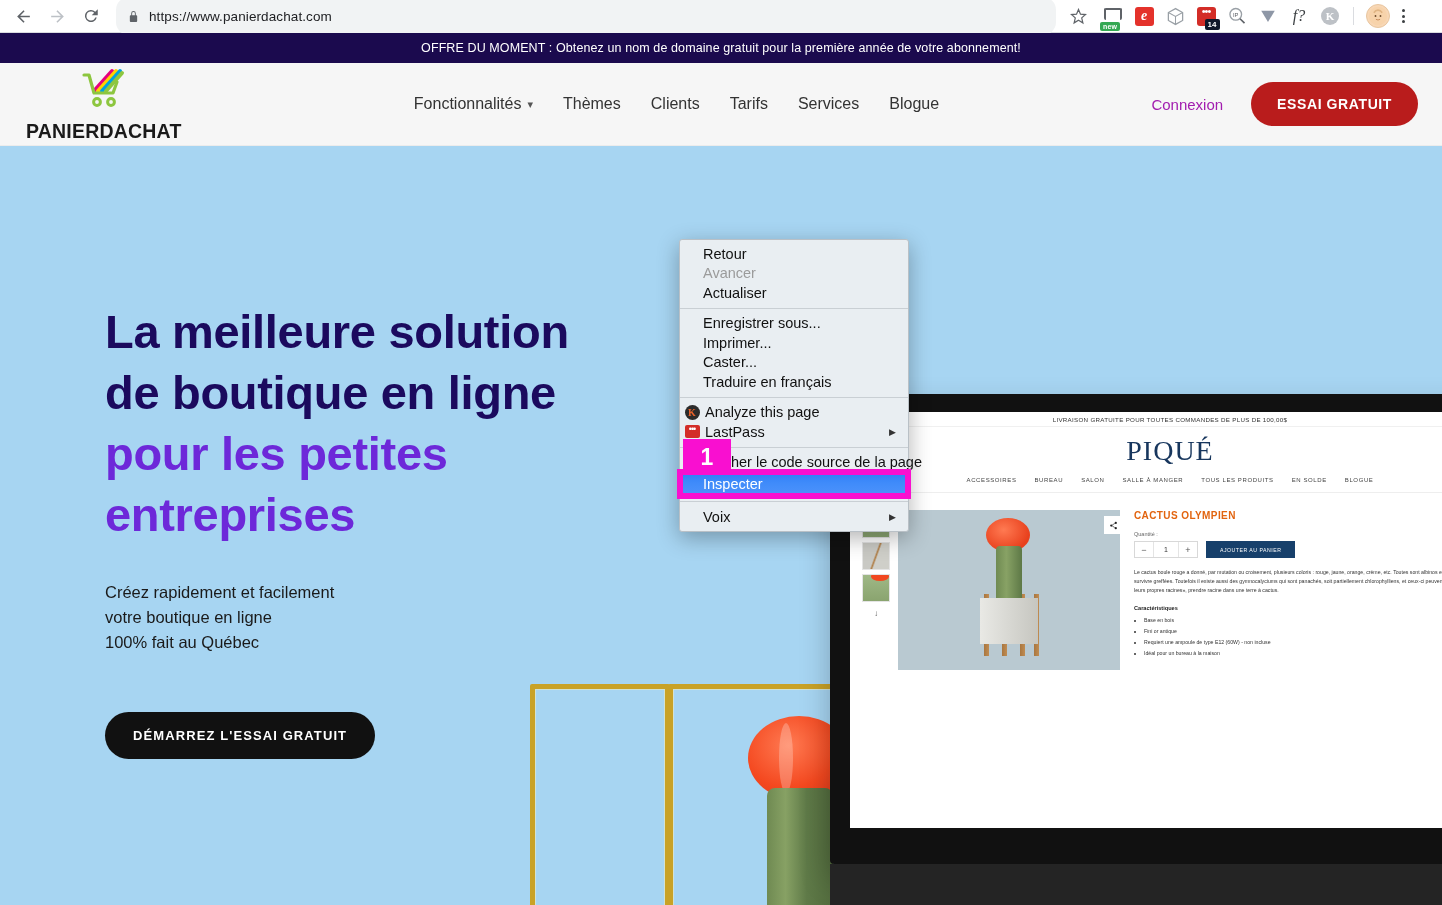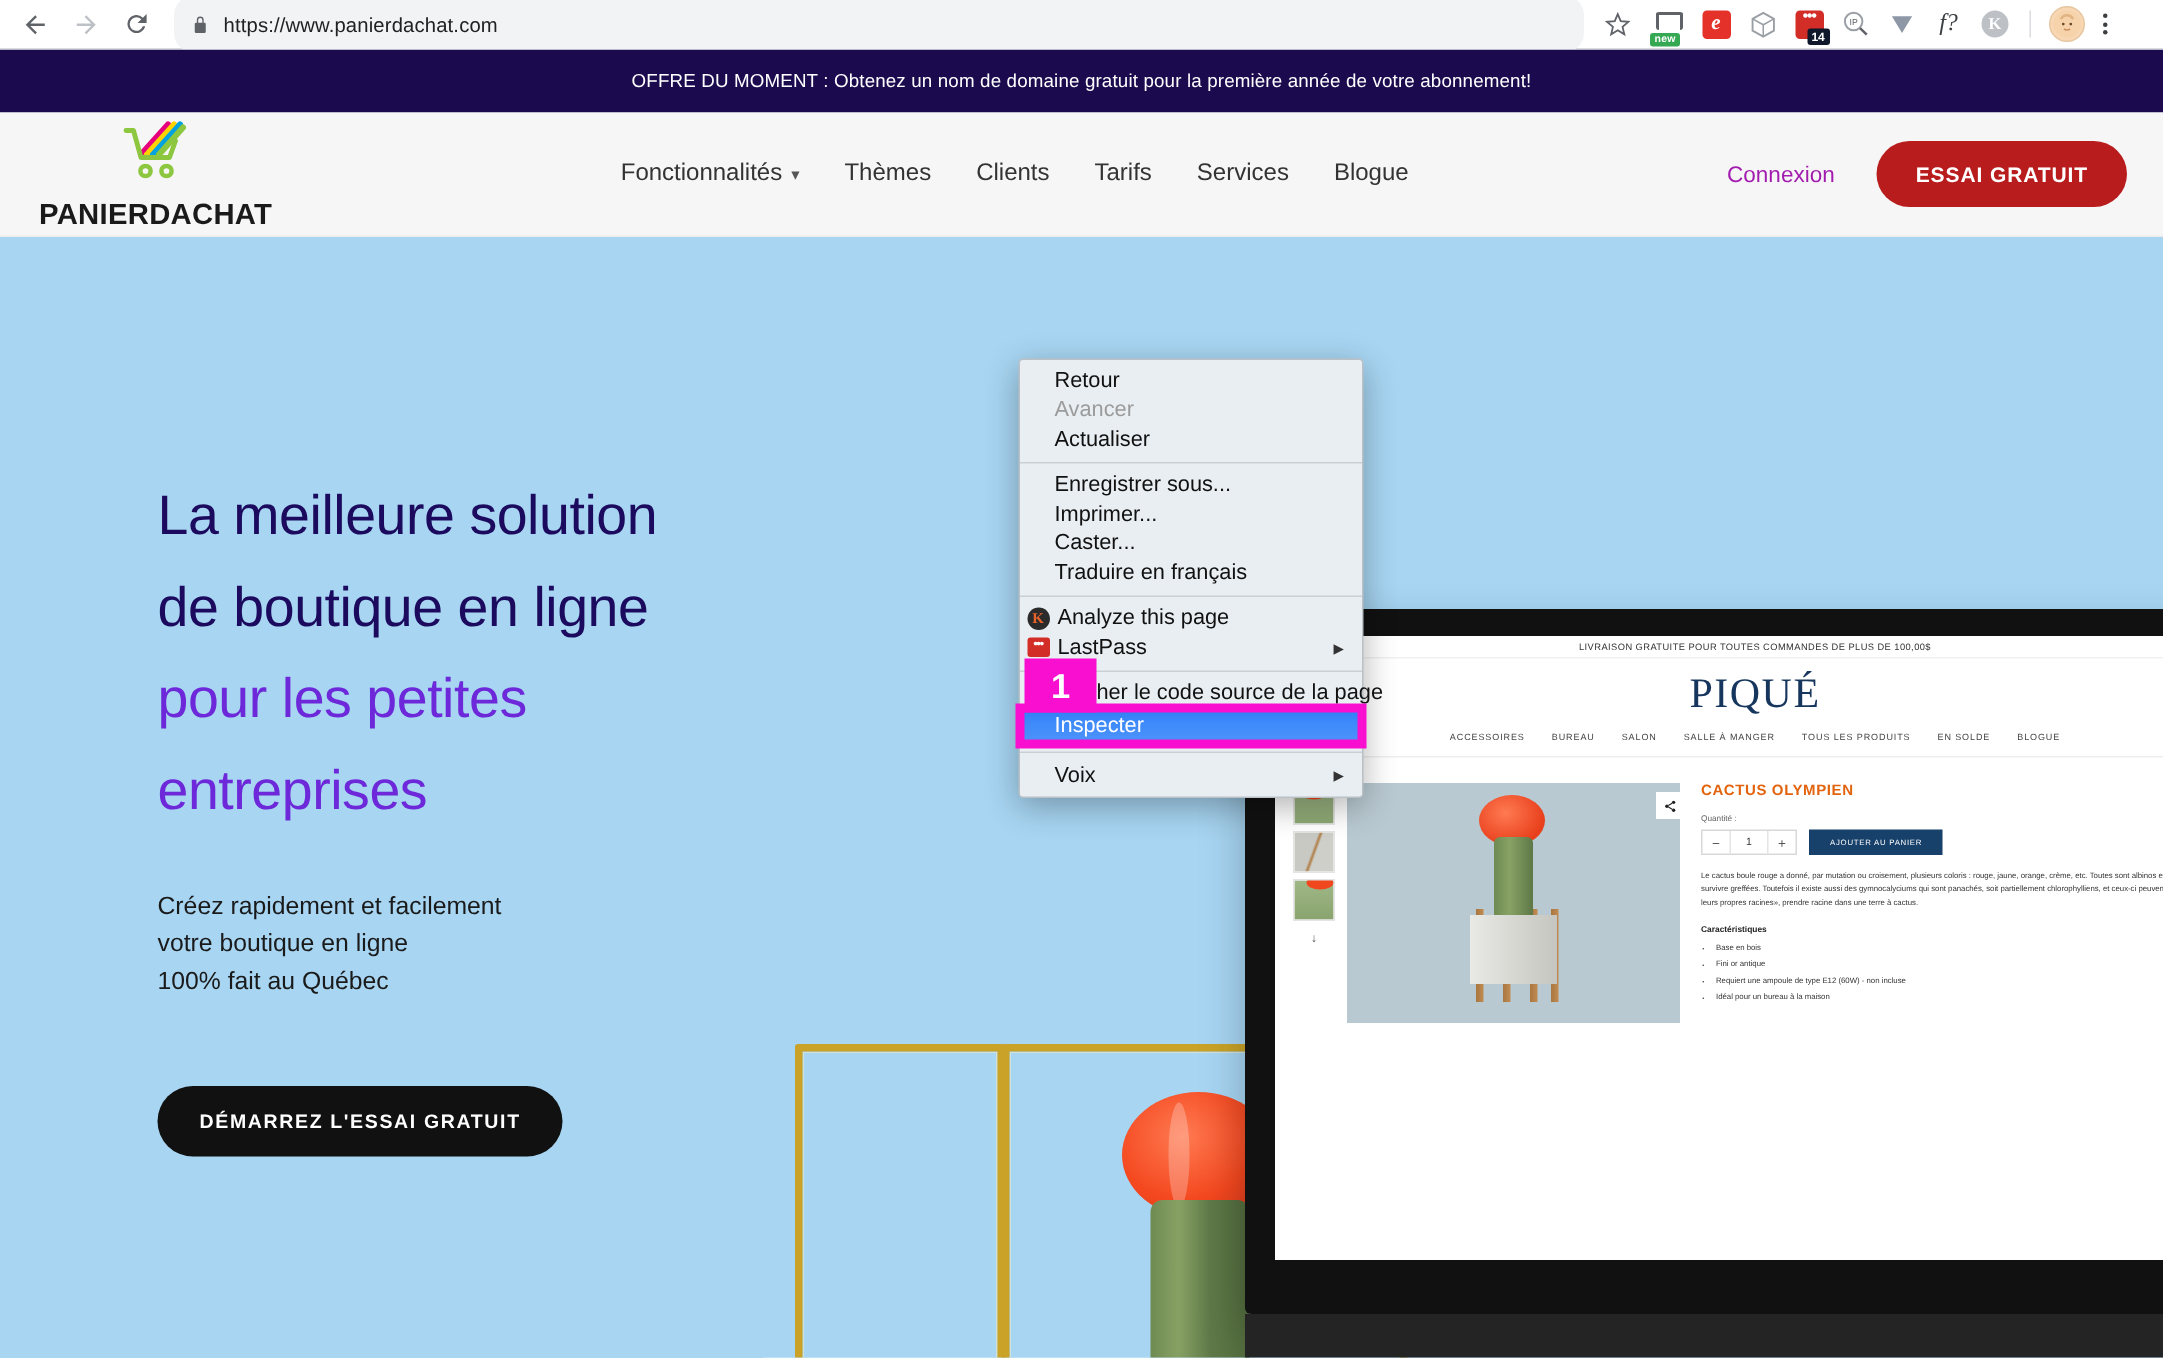--- a/index.html
+++ b/index.html
@@ -86,21 +86,21 @@
   .menu-dots {
     width: 26px; margin-right: 6px; display: flex; flex-direction: column;
     align-items: center; gap: 2.5px;
   }
   .menu-dots i { width: 3px; height: 3px; border-radius: 50%; background: #3c4043; display:block; }
 
   
   .page { position: absolute; left: 0; top: 33px; width: 1442px; height: 872px; overflow: hidden; }
 
   .promo-bar {
-    height: 42px; background: #1b0a4e;
+    height: 30px; background: #1b0a4e;
     display: flex; align-items: center; justify-content: center;
     color: #ffffff; font-size: 12.5px; letter-spacing: .1px;
   }
 
   .site-header {
     height: 83px; background: #f6f6f6; display: flex; align-items: center;
     padding: 0 24px 0 24px; border-bottom: 1px solid #ececec;
   }
   .logo-wrap { display: flex; align-items: center; gap: 10px; margin-left: 2px; flex-direction: column; }
   .logo-mark { width: 46px; height: 44px; position: relative; }
@@ -118,21 +118,21 @@
   .cta-pill {
     background: #b91c1c; color: #ffffff; border-radius: 24px;
     padding: 14px 26px; font-size: 14px; font-weight: bold; letter-spacing: .6px;
   }
 
   
   .hero { position: relative; height: 759px; background: #a7d5f2; overflow: hidden; }
 
   .hero-copy { position: absolute; left: 105px; top: 155px; width: 560px; }
   .hero-h1 {
-    font-size: 37px; font-weight: normal; line-height: 61px;
+    font-size: 47px; font-weight: bold; line-height: 61px;
     color: #1b0a5e; letter-spacing: -0.3px;
   }
   .hero-h1 .light { color: #6d28d9; text-align: right; }
   .hero-sub { margin-top: 35px; font-size: 16.5px; color: #1a1a1a; line-height: 25px; }
   .hero-btn {
     margin-top: 57px; display: inline-block; background: #111111; color: #ffffff;
     border-radius: 26px; padding: 16px 28px; font-size: 13px;
     font-weight: bold; letter-spacing: 1.1px;
   }
 

